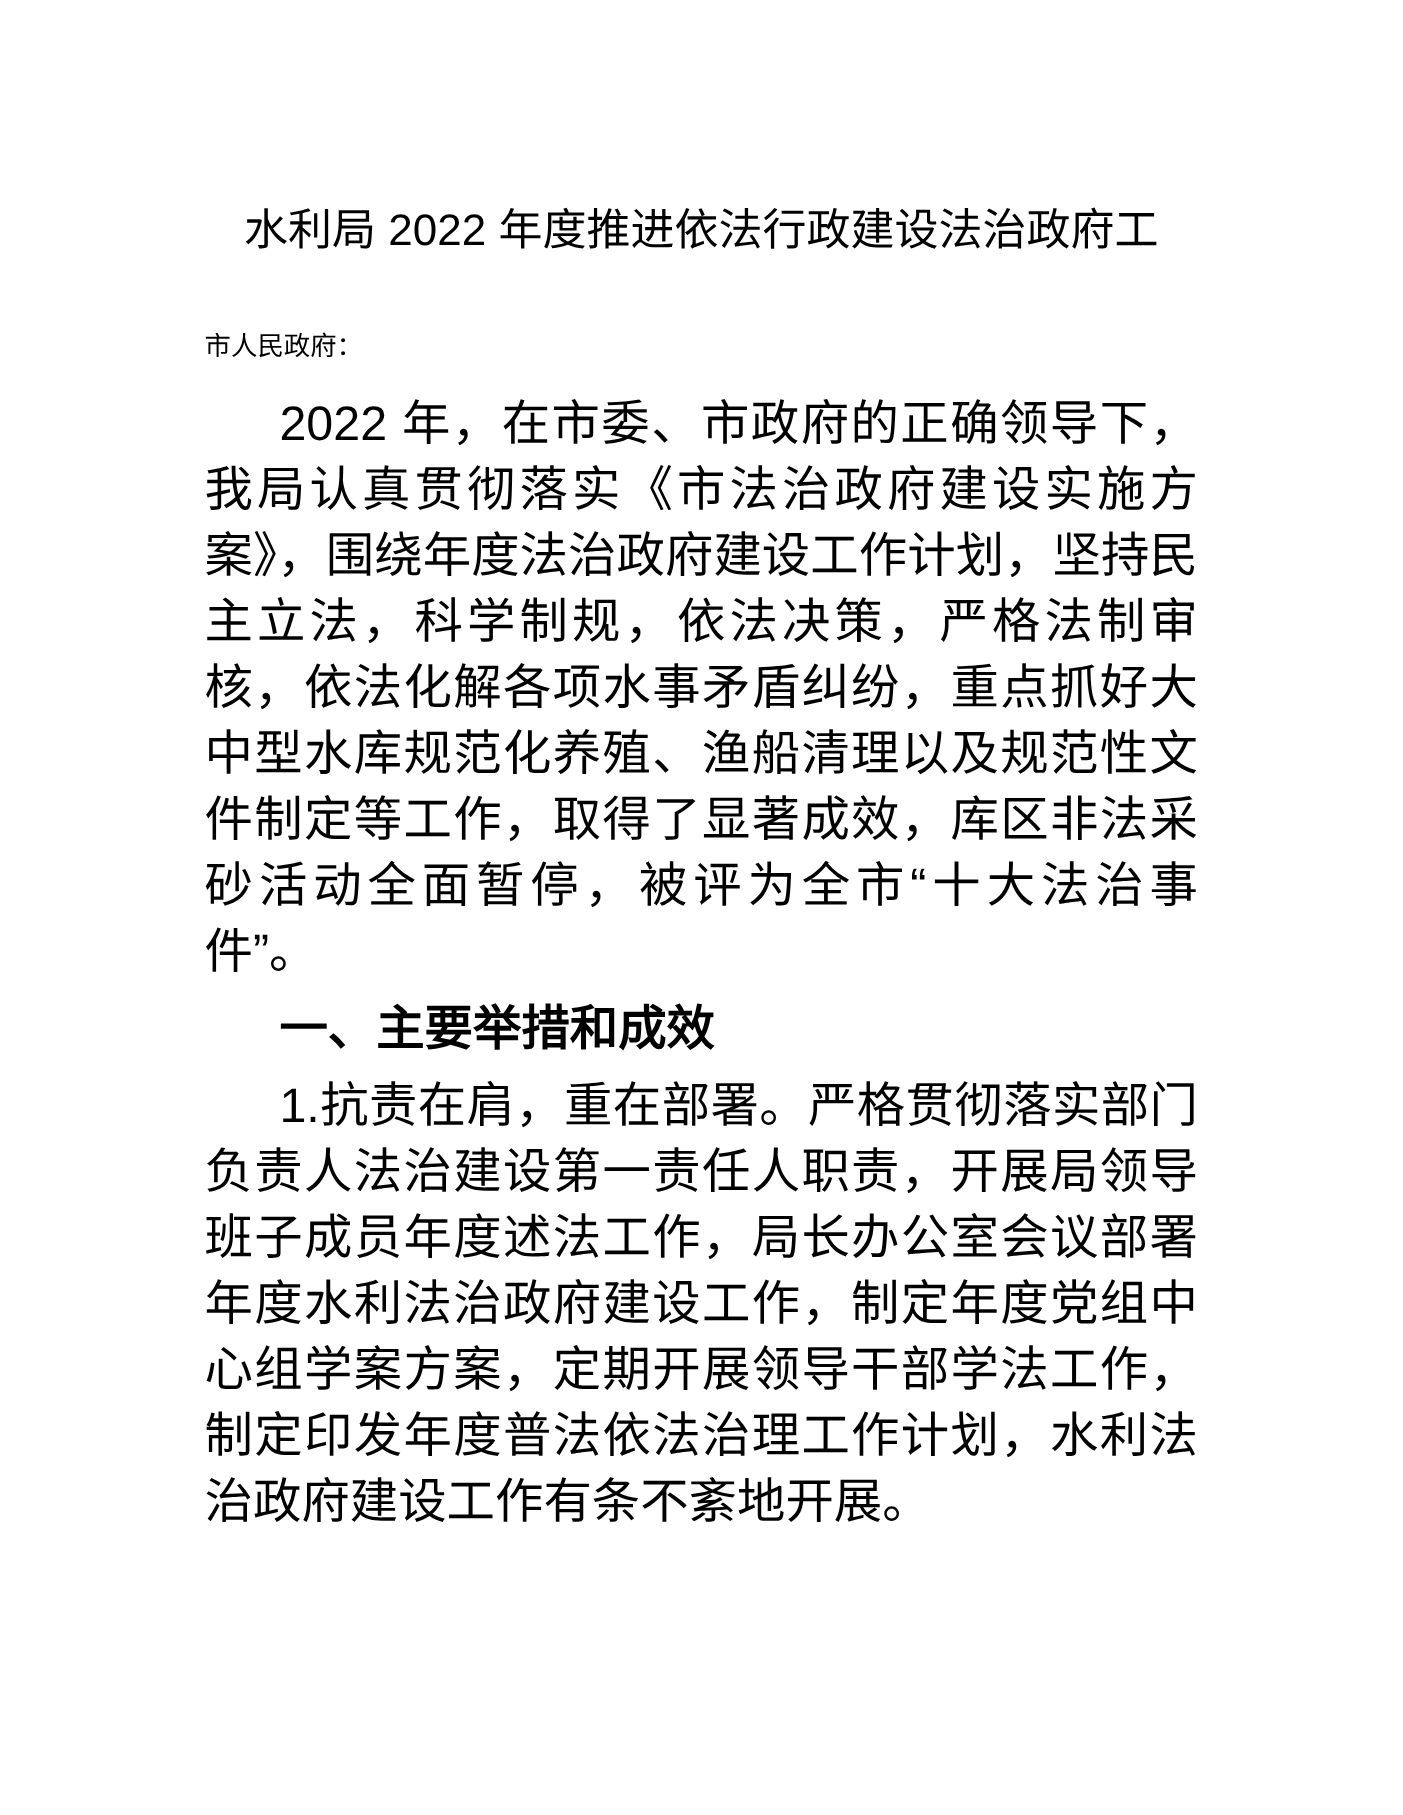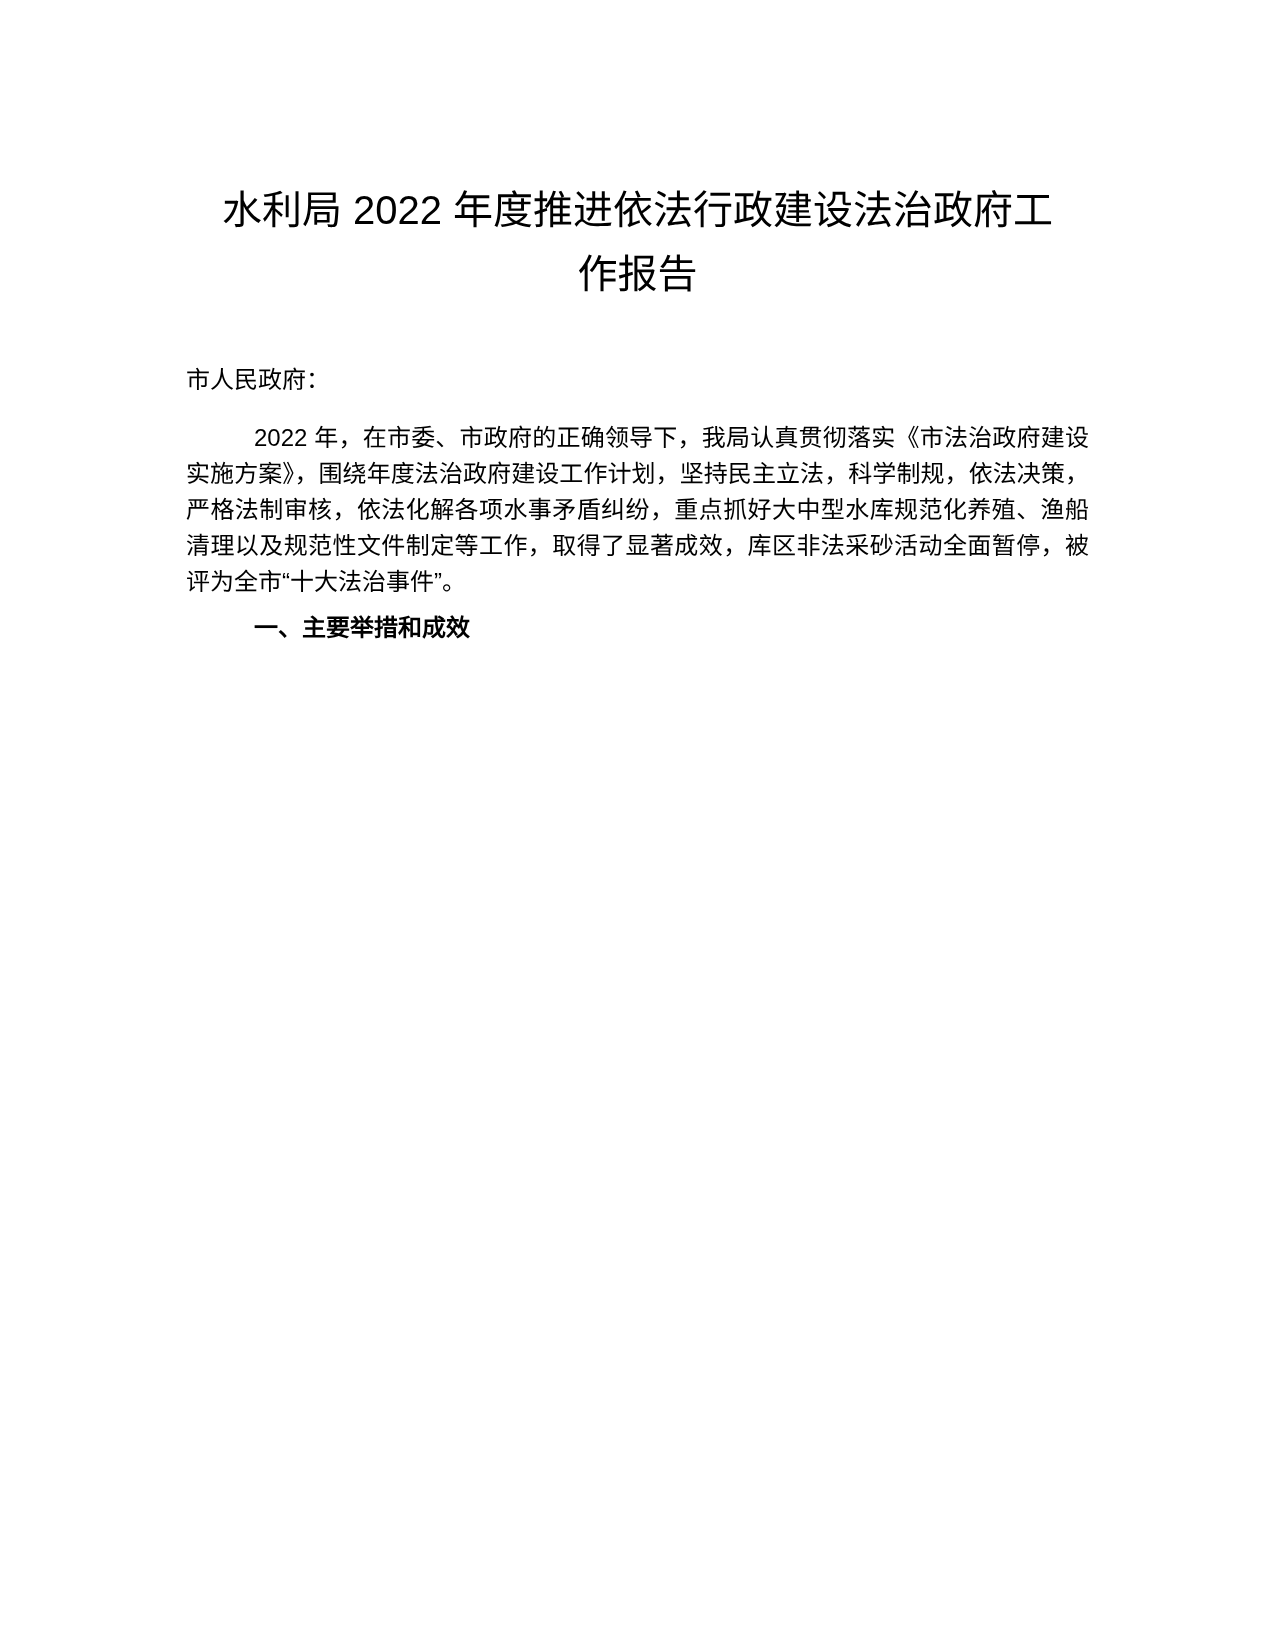--- a/index.html
+++ b/index.html
@@ -34,43 +34,43 @@
     white-space: nowrap;
   }
   .salutation {
     margin-top: 44px;
     font-size: 24px;
     line-height: 60px;
     text-align: left;
   }
   .para {
     margin-top: 10px;
-    font-size: 24px;
-    line-height: 36px;
+    font-size: 44px;
+    line-height: 60px;
     text-align: justify;
     text-indent: 68px;
     word-break: break-all;
   }
   .heading {
     font-weight: 700;
   }
 </style>
 </head>
 <body>
 
 <div class="page">
   <div class="content">
 
     <h1 class="doc-title">
       <span class="title-line">水利局 2022 年度推进依法行政建设法治政府工</span>
-      <span class="title-line">作报告</span>
     </h1>
 
     <p class="salutation">市人民政府：</p>
 
     <p class="para">2022 年，在市委、市政府的正确领导下，我局认真贯彻落实《市法治政府建设实施方案》，围绕年度法治政府建设工作计划，坚持民主立法，科学制规，依法决策，严格法制审核，依法化解各项水事矛盾纠纷，重点抓好大中型水库规范化养殖、渔船清理以及规范性文件制定等工作，取得了显著成效，库区非法采砂活动全面暂停，被评为全市“十大法治事件”。</p>
 
     <p class="para heading">一、主要举措和成效</p>
 
+    <p class="para">1.抗责在肩，重在部署。严格贯彻落实部门负责人法治建设第一责任人职责，开展局领导班子成员年度述法工作，局长办公室会议部署年度水利法治政府建设工作，制定年度党组中心组学案方案，定期开展领导干部学法工作，制定印发年度普法依法治理工作计划，水利法治政府建设工作有条不紊地开展。</p>
 
 
   </div>
 </div>
 
 </body></html>

